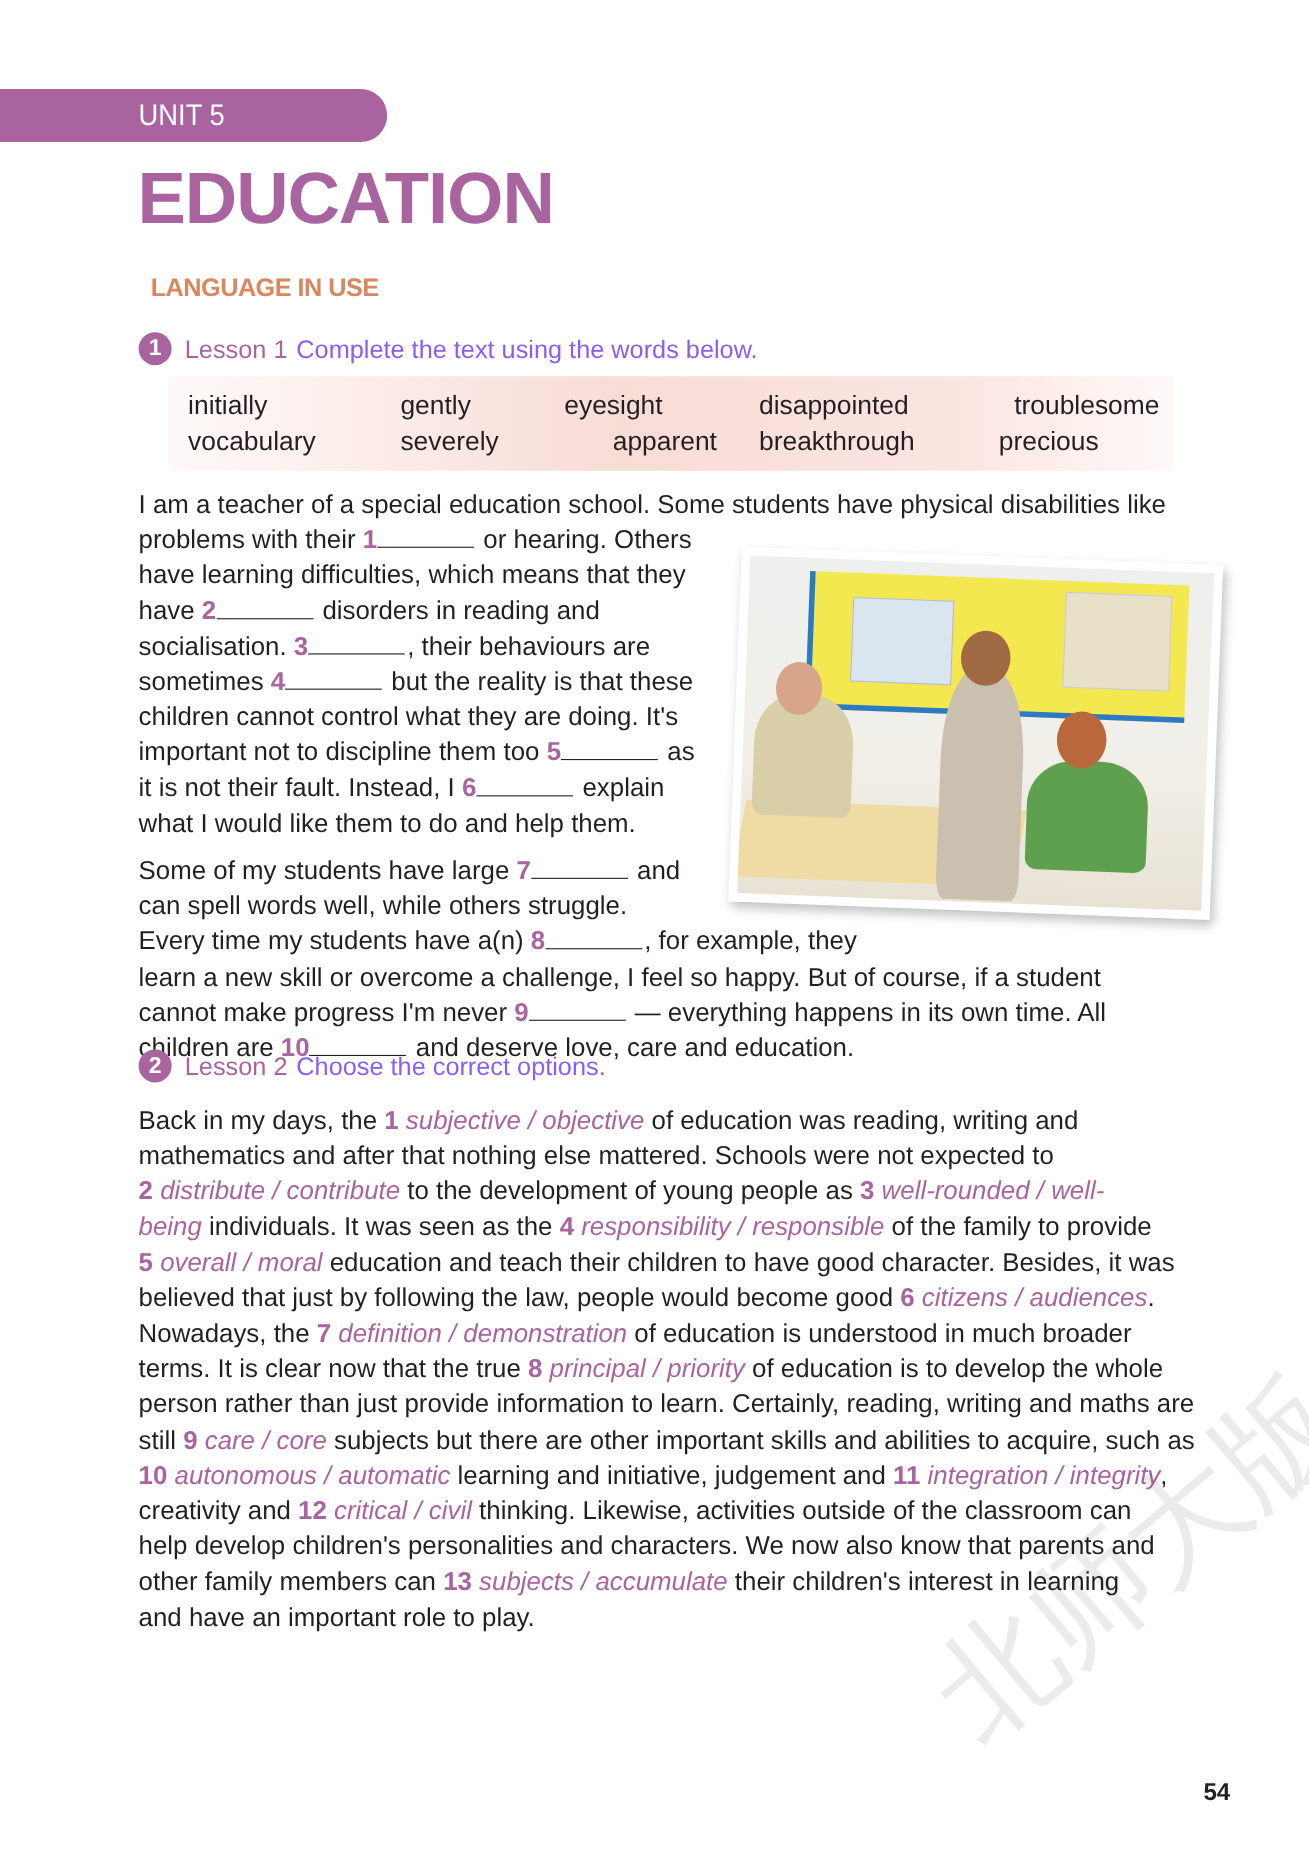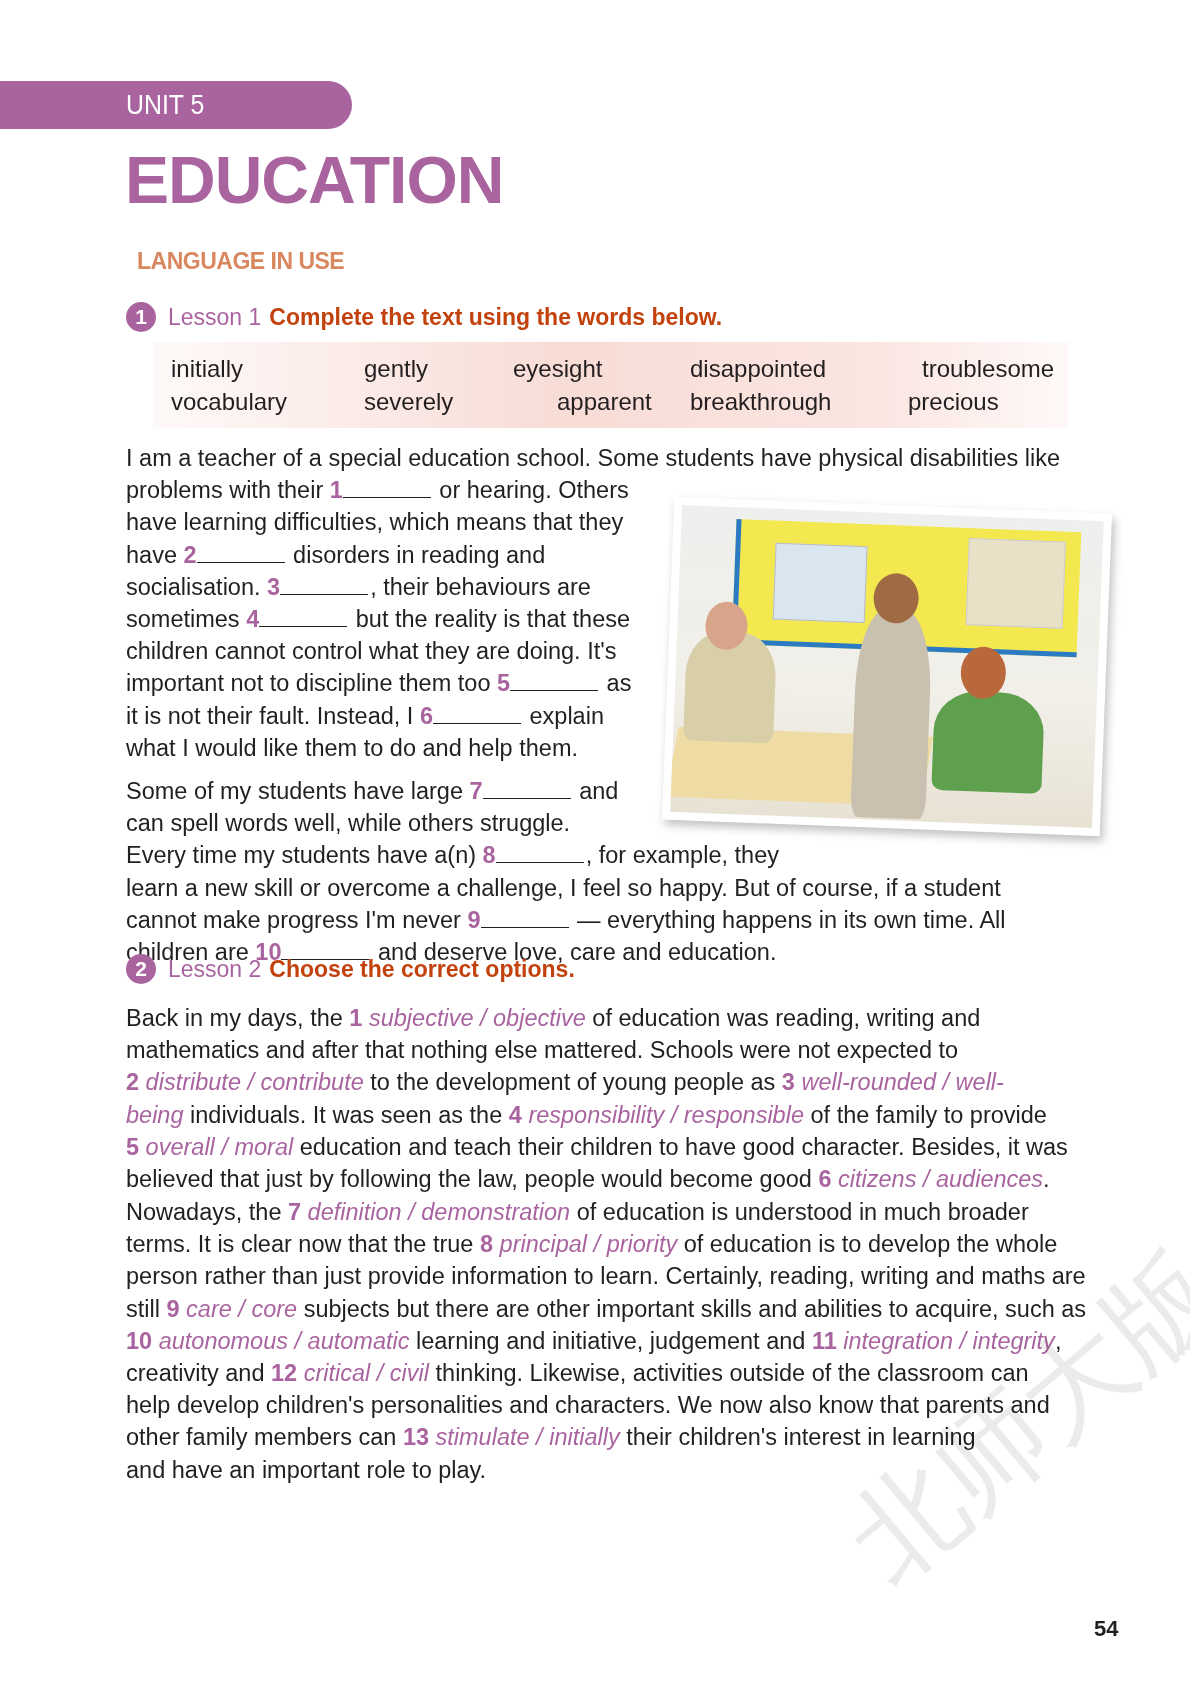--- a/index.html
+++ b/index.html
@@ -27,21 +27,21 @@
   }
   .exercise-head {
     position: absolute; left: 126px; font-size: 23px; display: flex; align-items: center;
   }
   .badge {
     width: 30px; height: 30px; border-radius: 50%; background: #a9649f; color: #fff;
     font-weight: bold; font-size: 21px; display: inline-flex; align-items: center;
     justify-content: center; margin-right: 12px;
   }
   .lesson { color: #a9649f; margin-right: 8px; }
-  .instruction { font-weight: bold; color: #c2410c; }
+  .instruction { font-weight: normal; color: #8b5cf6; }
   .word-box {
     position: absolute; left: 153px; top: 342px; width: 915px; height: 86px;
     background: linear-gradient(90deg, rgba(250,228,224,0.2) 0%, #f8dcd6 45%, #fbe6e2 80%, rgba(252,236,233,0.3) 100%);
   }
   .word {
     position: absolute; font-size: 24px; color: #231f20; white-space: nowrap;
   }
   .text-block {
     position: absolute; left: 126px; font-size: 23.5px; line-height: 32.2px; color: #231f20;
   }
@@ -158,18 +158,18 @@
     <div>believed that just by following the law, people would become good <span class="num">6 </span><span class="opt">citizens / audiences</span>.</div>
   </div>
 <div class="text-block" id="ex2-para2" style="top:1196px;">
     <div>Nowadays, the <span class="num">7 </span><span class="opt">definition / demonstration</span> of education is understood in much broader</div>
     <div>terms. It is clear now that the true <span class="num">8 </span><span class="opt">principal / priority</span> of education is to develop the whole</div>
     <div>person rather than just provide information to learn. Certainly, reading, writing and maths are</div>
     <div>still <span class="num">9 </span><span class="opt">care / core</span> subjects but there are other important skills and abilities to acquire, such as</div>
     <div><span class="num">10 </span><span class="opt">autonomous / automatic</span> learning and initiative, judgement and <span class="num">11 </span><span class="opt">integration / integrity</span>,</div>
     <div>creativity and <span class="num">12 </span><span class="opt">critical / civil</span> thinking. Likewise, activities outside of the classroom can</div>
     <div>help develop children's personalities and characters. We now also know that parents and</div>
-    <div>other family members can <span class="num">13 </span><span class="opt">stimulate / initially</span> their children's interest in learning</div>
+    <div>other family members can <span class="num">13 </span><span class="opt">subjects / accumulate</span> their children's interest in learning</div>
     <div>and have an important role to play.</div>
   </div>
 
 <div class="watermark">北师大版</div>
 <div class="page-number">54</div>
 
 </body></html>

